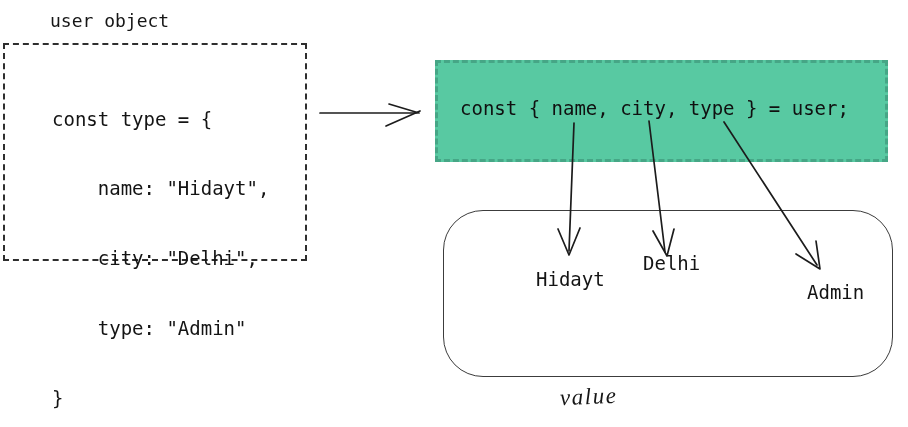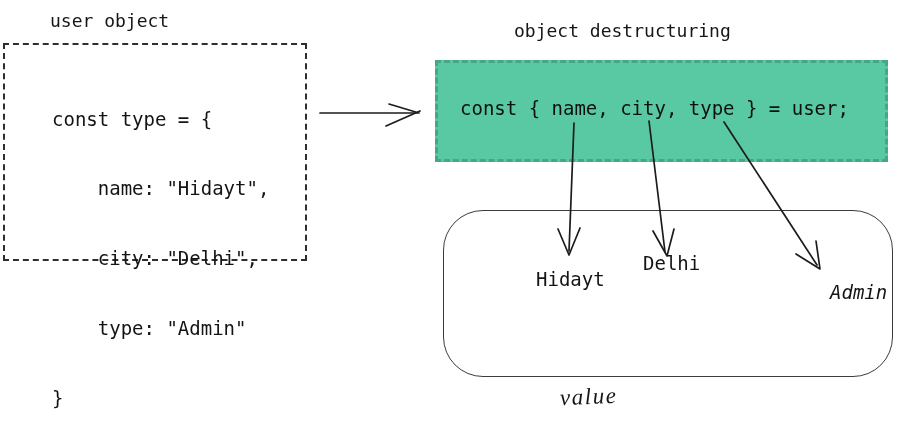--- a/index.html
+++ b/index.html
@@ -73,21 +73,21 @@
     border-radius: 40px;
     background: transparent;
   }
   .value-item {
     font-size: 19px;
     white-space: pre;
     color: #141414;
   }
   .value-0 { left: 536px; top: 268px; }
   .value-1 { left: 643px; top: 252px; }
-  .value-2 { left: 830px; top: 281px; font-style: italic; }
+  .value-2 { left: 807px; top: 281px; }
 
   
   .value-caption {
     left: 560px; top: 384px;
     font-family: cursive;
     font-style: italic;
     font-size: 23px;
     letter-spacing: 1.5px;
     color: #161616;
     transform: rotate(-2.5deg);
@@ -117,21 +117,20 @@
   <div class="abs source-box"></div>
 
   <div class="abs source-code">
     <div class="code-line">const type = {</div>
     <div class="code-line">    name: "Hidayt",</div>
     <div class="code-line">    city: "Delhi",</div>
     <div class="code-line">    type: "Admin"</div>
     <div class="code-line">}</div>
   </div>
 
-  <div class="abs top-label label-destructuring">object destructuring</div>
 
   <div class="abs destructure-box">
     <div class="destructure-code">const { name, city, type } = user;</div>
   </div>
 
   <div class="abs value-box"></div>
 
   <div class="abs value-item value-0">Hidayt</div>
   <div class="abs value-item value-1">Delhi</div>
   <div class="abs value-item value-2">Admin</div>

